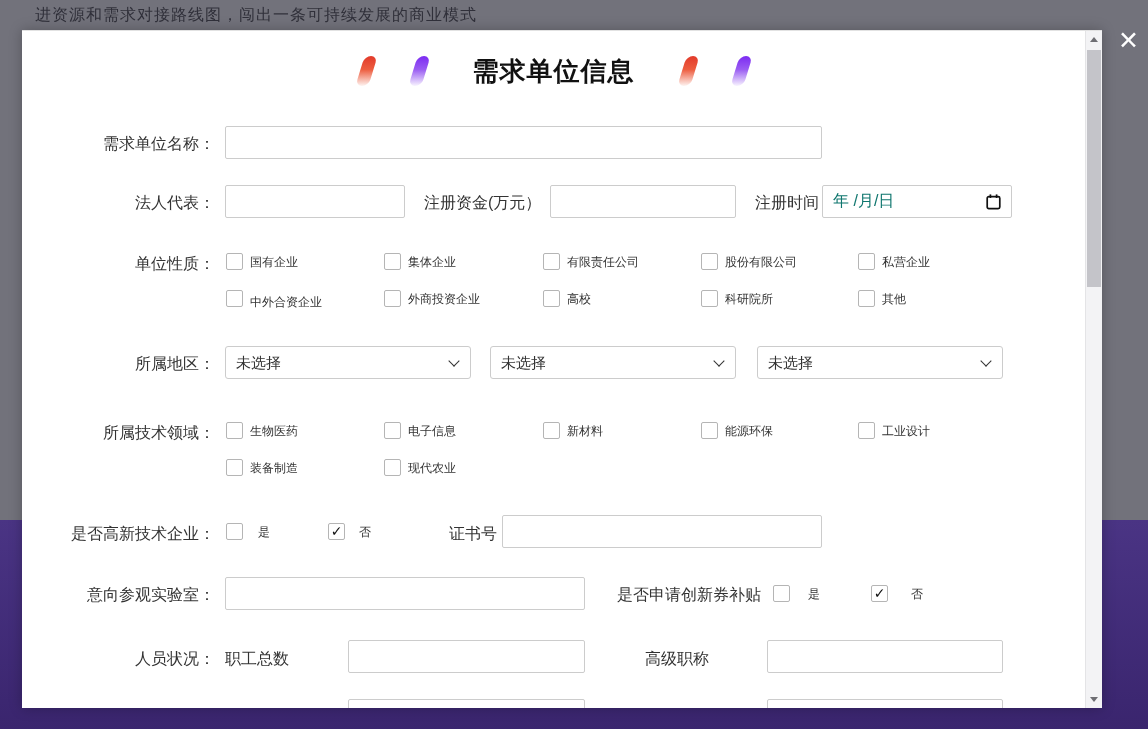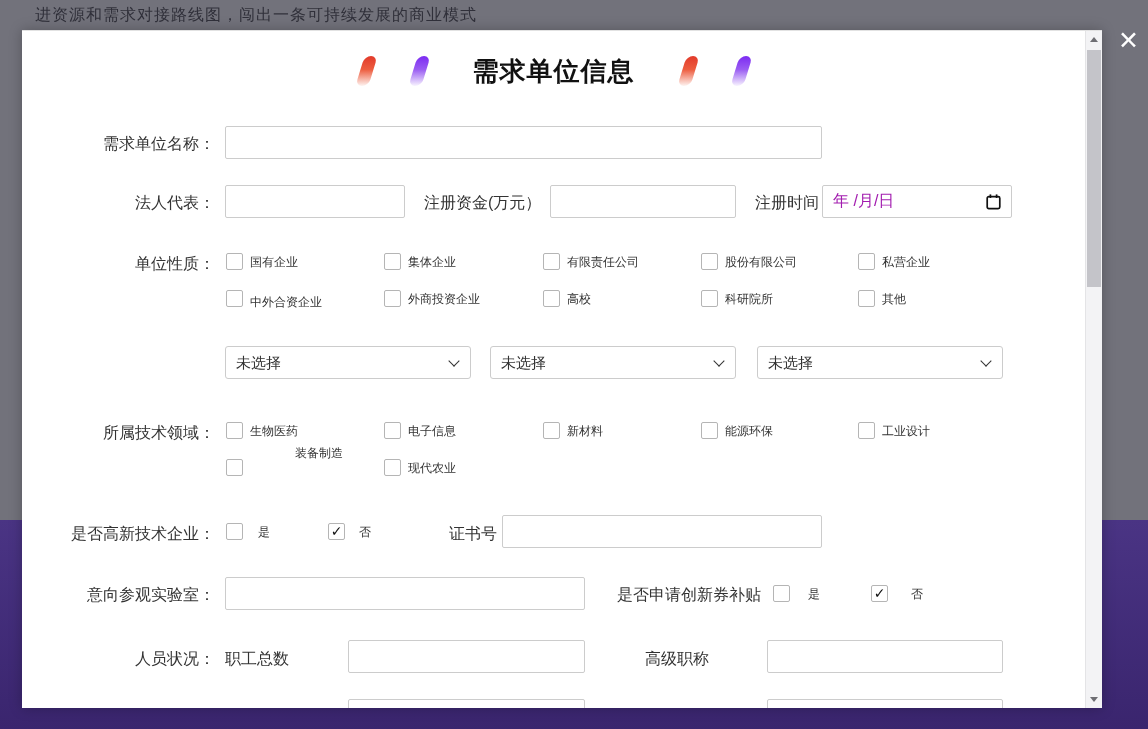--- a/index.html
+++ b/index.html
@@ -66,21 +66,21 @@
     border:1px solid #b5b5b5;border-radius:2px;background:#fff;cursor:pointer;
     font-size:14px;line-height:15px;text-align:center;color:#111;
   }
   .cb .mark{font-weight:bold;}
   .opt{position:absolute;font-size:12px;color:#333;white-space:nowrap;}
   .datefield{
     position:absolute;height:33px;box-sizing:border-box;border:1px solid #ccc;border-radius:2px;
     background:#fff;display:flex;align-items:center;justify-content:space-between;
     padding:0 10px;cursor:pointer;
   }
-  .datefield .dtext{font-size:16px;color:#a21caf;}
+  .datefield .dtext{font-size:16px;color:#0f766e;}
   .sbar{
     position:absolute;right:0;top:0;width:17px;height:677px;background:#f3f3f5;
     border-left:1px solid #e4e4e6;box-sizing:border-box;
   }
   .sbtn{position:absolute;left:0;width:16px;height:17px;display:flex;align-items:center;justify-content:center;cursor:pointer;}
   .tri-up{width:0;height:0;border-left:4px solid transparent;border-right:4px solid transparent;border-bottom:5px solid #6e6e73;}
   .tri-down{width:0;height:0;border-left:4px solid transparent;border-right:4px solid transparent;border-top:5px solid #6e6e73;}
   .thumb{position:absolute;left:1px;top:19px;width:14px;height:237px;background:#c4c4c9;cursor:pointer;}
   .calicon{flex:0 0 auto;}
 </style>
@@ -134,20 +134,21 @@
   <span class="opt" style="left:228px;top:263px;">中外合资企业</span>
   <div class="cb" style="left:362px;top:259px;"></div>
   <span class="opt" style="left:386px;top:260px;">外商投资企业</span>
   <div class="cb" style="left:521px;top:259px;"></div>
   <span class="opt" style="left:545px;top:260px;">高校</span>
   <div class="cb" style="left:679px;top:259px;"></div>
   <span class="opt" style="left:703px;top:260px;">科研院所</span>
   <div class="cb" style="left:836px;top:259px;"></div>
   <span class="opt" style="left:860px;top:260px;">其他</span>
 
+  <div class="flabel" style="top:323px;">所属地区：</div>
   <span class="selwrap" style="left:203px;top:315px;">
     <select>
       <option>未选择</option>
     </select>
   </span>
   <span class="selwrap" style="left:468px;top:315px;">
     <select>
       <option>未选择</option>
     </select>
   </span>
@@ -163,21 +164,21 @@
   <div class="cb" style="left:362px;top:391px;"></div>
   <span class="opt" style="left:386px;top:392px;text-align:right;">电子信息</span>
   <div class="cb" style="left:521px;top:391px;"></div>
   <span class="opt" style="left:545px;top:392px;">新材料</span>
   <div class="cb" style="left:679px;top:391px;"></div>
   <span class="opt" style="left:703px;top:392px;">能源环保</span>
   <div class="cb" style="left:836px;top:391px;"></div>
   <span class="opt" style="left:860px;top:392px;">工业设计</span>
 
   <div class="cb" style="left:204px;top:428px;"></div>
-  <span class="opt" style="left:228px;top:414px;margin-left:45px;">装备制造</span>
+  <span class="opt" style="left:228px;top:429px;">装备制造</span>
   <div class="cb" style="left:362px;top:428px;"></div>
   <span class="opt" style="left:386px;top:429px;">现代农业</span>
 
   <div class="flabel" style="top:493px;">是否高新技术企业：</div>
   <div class="cb" style="left:204px;top:492px;"></div>
   <span class="opt" style="left:236px;top:493px;">是</span>
   <div class="cb" style="left:306px;top:492px;">
     <span class="mark">✓</span>
   </div>
   <span class="opt" style="left:337px;top:493px;">否</span>

